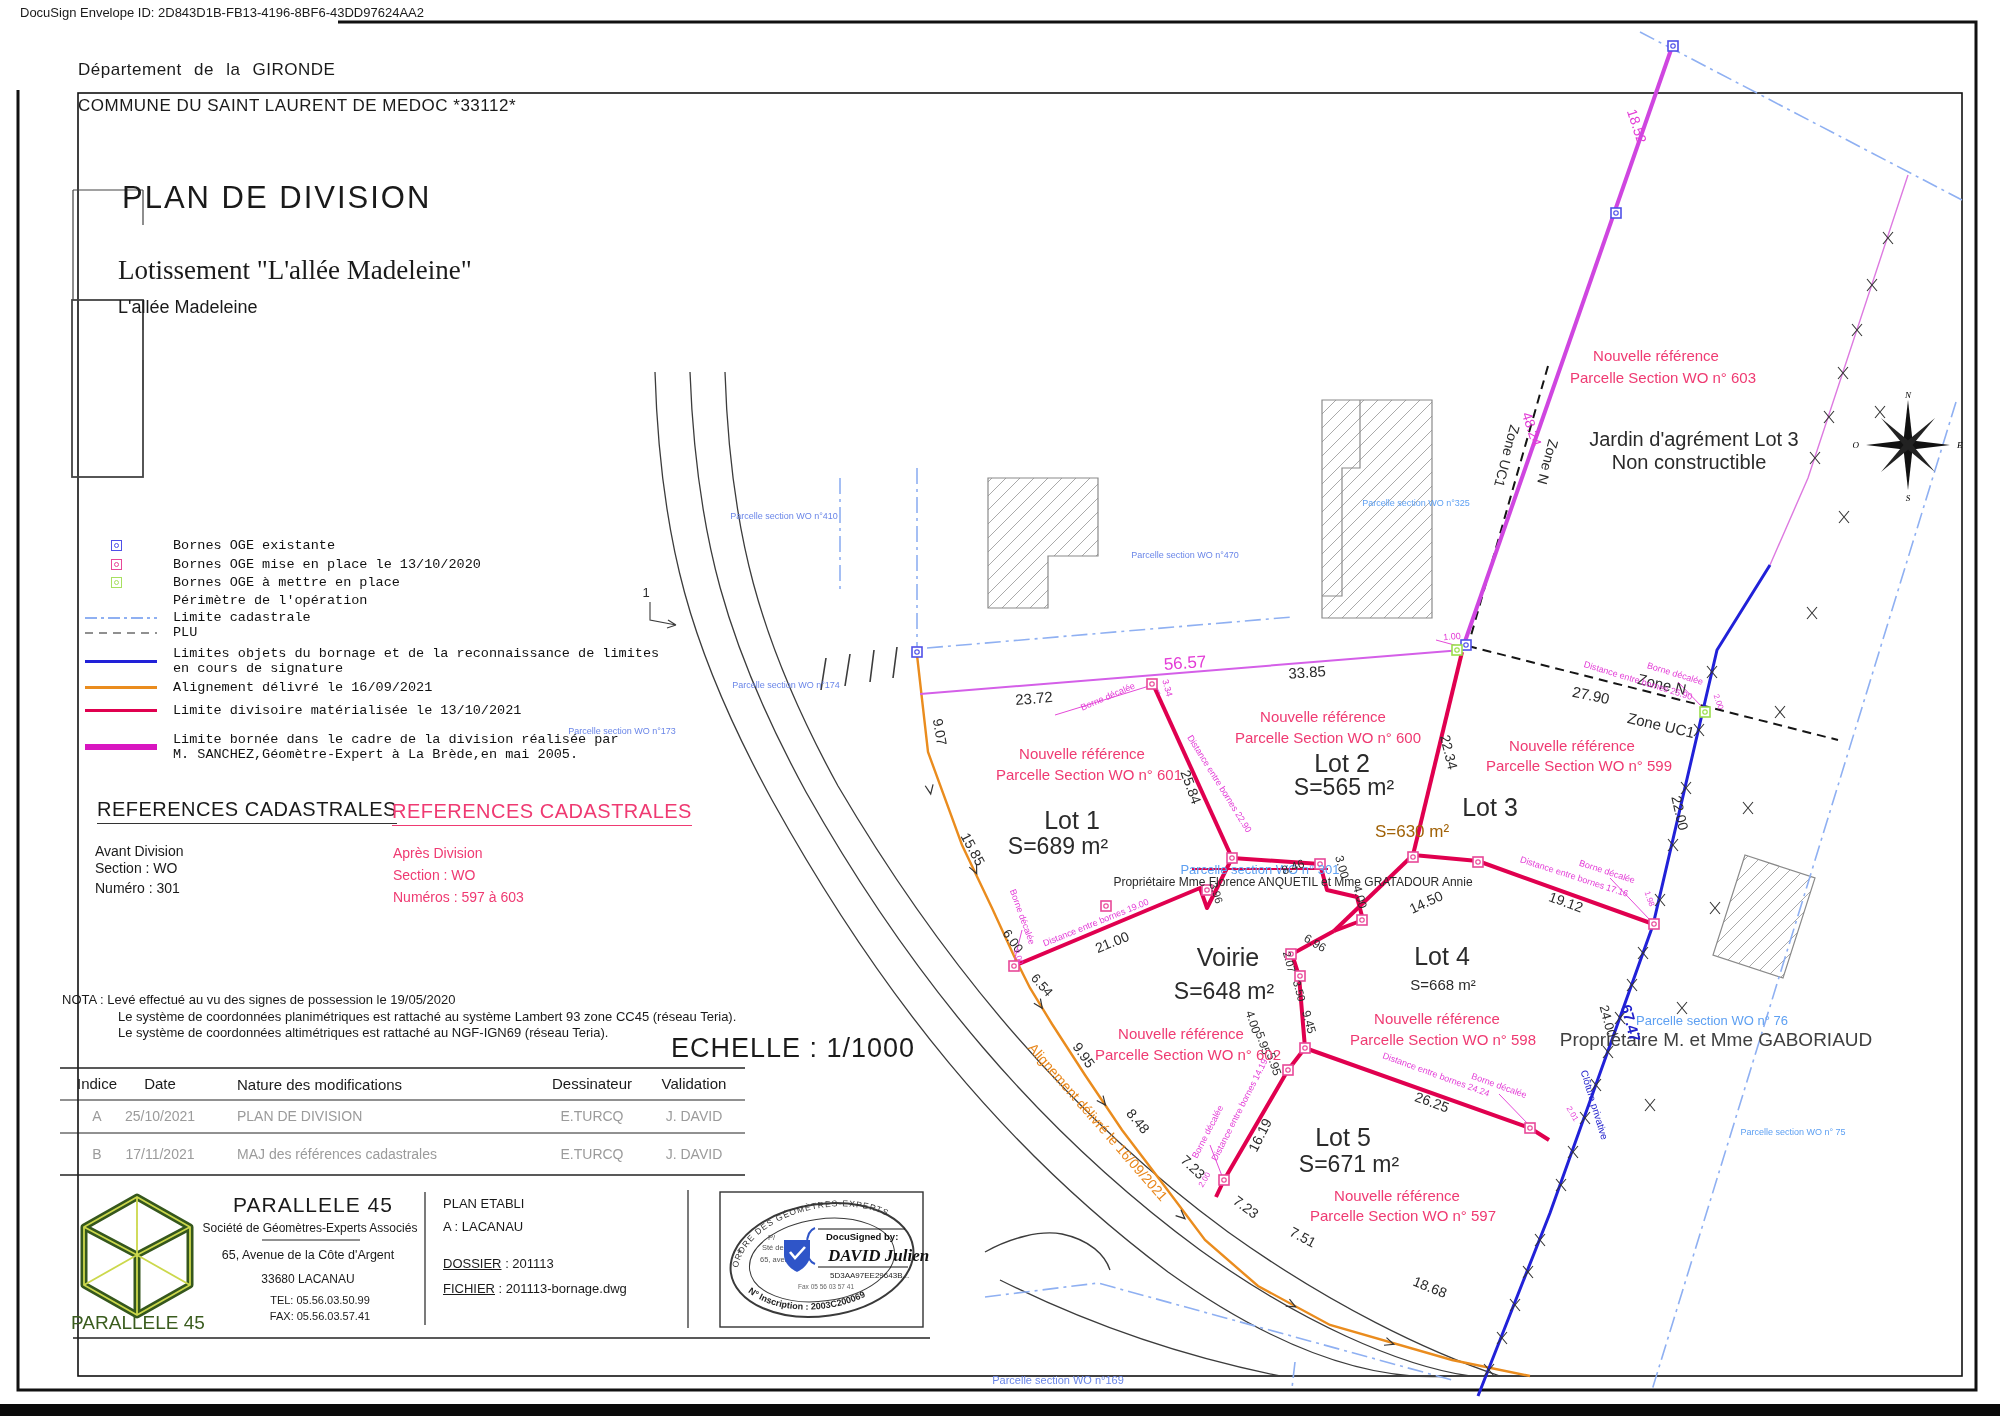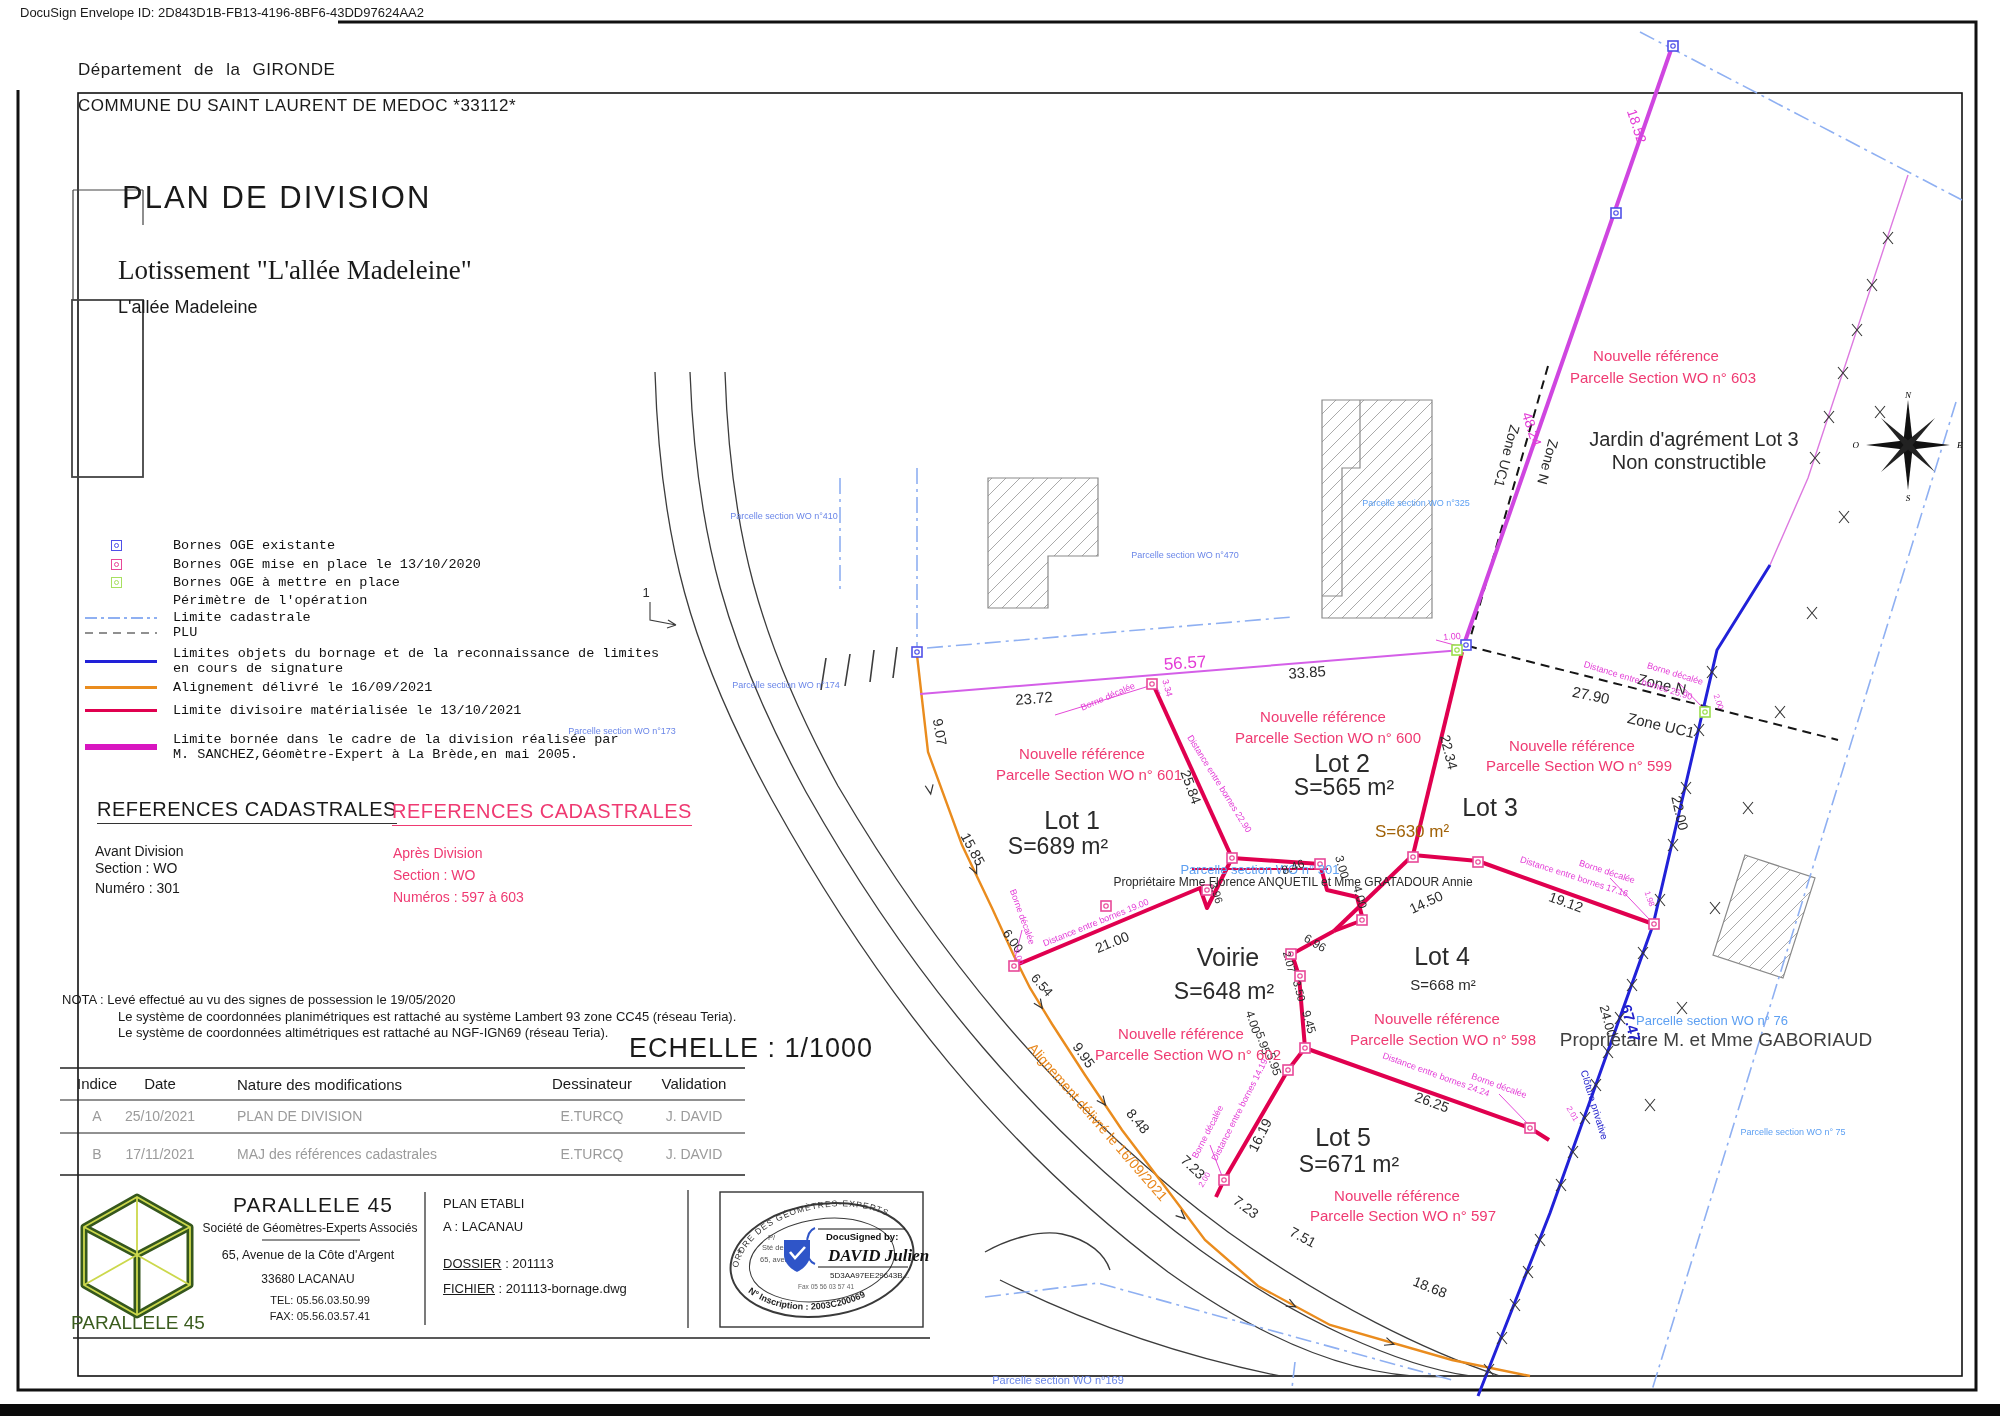--- a/index.html
+++ b/index.html
@@ -339,21 +339,21 @@
 
   <div class="t" style="left:392px;top:800px;font-size:20px;letter-spacing:.5px;color:#ef3a72;border-bottom:1.5px solid #ef3a72;padding-bottom:2px;">REFERENCES CADASTRALES</div>
   <div class="t" style="left:393px;top:845px;font-size:14px;color:#ef3a72;">Après Division</div>
   <div class="t" style="left:393px;top:867px;font-size:14px;color:#ef3a72;">Section : WO</div>
   <div class="t" style="left:393px;top:889px;font-size:14px;color:#ef3a72;">Numéros : 597 à 603</div>
 
   <div class="t" style="left:62px;top:993px;font-size:13px;">NOTA : Levé effectué au vu des signes de possession le 19/05/2020</div>
   <div class="t" style="left:118px;top:1010px;font-size:13px;">Le système de coordonnées planimétriques est rattaché au système Lambert 93 zone CC45 (réseau Teria).</div>
   <div class="t" style="left:118px;top:1026px;font-size:13px;">Le système de coordonnées altimétriques est rattaché au NGF-IGN69 (réseau Teria).</div>
 
-  <div class="t ctr" style="left:751px;top:1049px;font-size:27px;letter-spacing:1px;">ECHELLE : 1/1000</div>
+  <div class="t ctr" style="left:793px;top:1049px;font-size:27px;letter-spacing:1px;">ECHELLE : 1/1000</div>
 
   <div class="t ctr" style="left:97px;top:1084px;font-size:15px;">Indice</div>
   <div class="t ctr" style="left:160px;top:1084px;font-size:15px;">Date</div>
   <div class="t" style="left:237px;top:1076px;font-size:15px;">Nature des modifications</div>
   <div class="t ctr" style="left:592px;top:1084px;font-size:15px;">Dessinateur</div>
   <div class="t ctr" style="left:694px;top:1084px;font-size:15px;">Validation</div>
 
   <div class="t ctr" style="left:97px;top:1116px;font-size:14px;color:#9b9b9b;">A</div>
   <div class="t ctr" style="left:160px;top:1116px;font-size:14px;color:#9b9b9b;">25/10/2021</div>
   <div class="t" style="left:237px;top:1108px;font-size:14px;color:#9b9b9b;">PLAN DE DIVISION</div>

